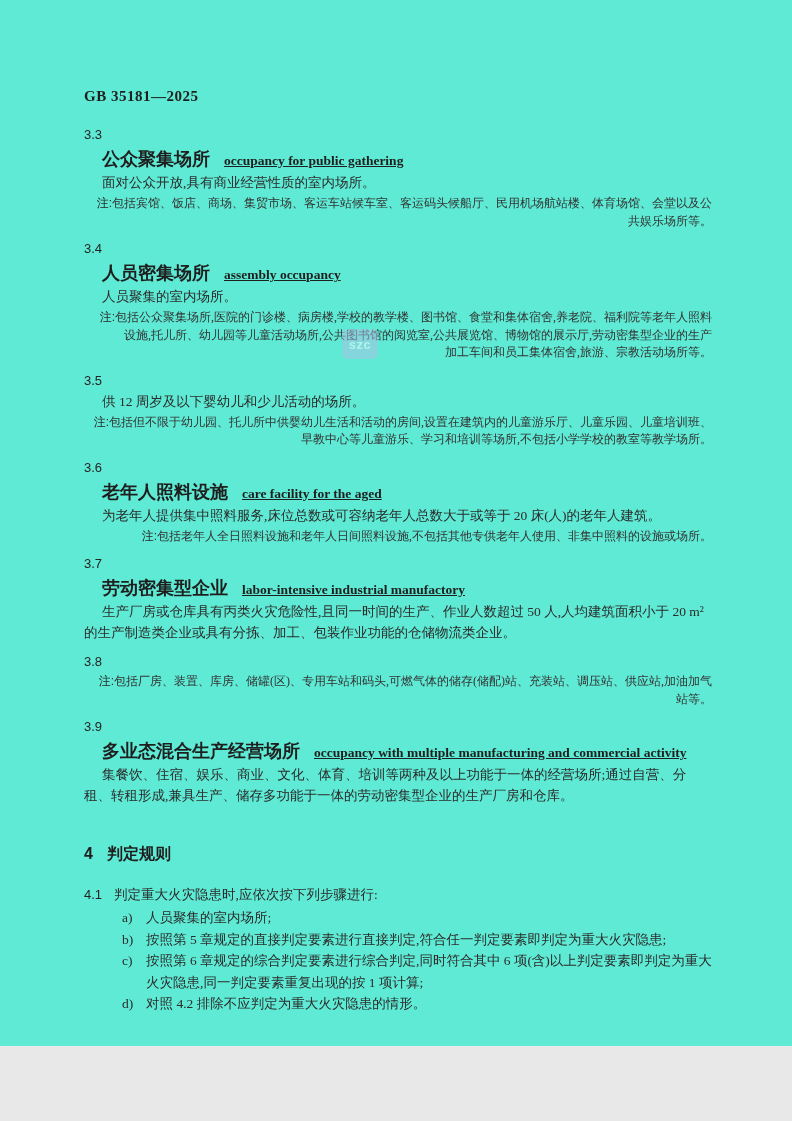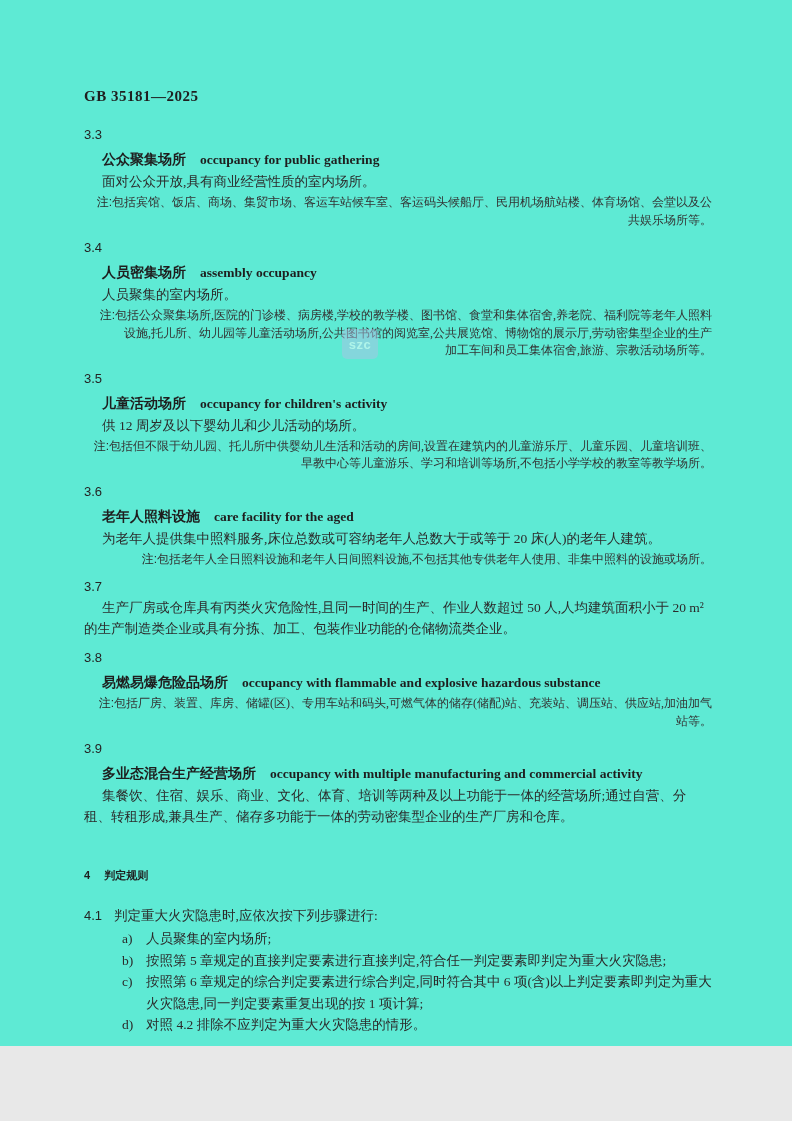--- a/index.html
+++ b/index.html
@@ -14,40 +14,40 @@
     font-size:15px;font-weight:700;letter-spacing:.5px;color:#1f1f1f;
   }
   .terms{margin-top:20px;}
   .term-number{
     font-family:"Liberation Sans","DejaVu Sans",sans-serif;
     font-size:13px;color:#242424;margin-top:9px;line-height:19px;
   }
   .term-title{margin-left:18px;margin-top:5px;line-height:20px;}
   .term-title .zh{
     font-family:Liberation Sans, sans-serif;
-    font-weight:700;font-size:14px;color:#1e1e1e;
+    font-weight:700;font-size:18px;color:#1e1e1e;
   }
   .term-title .en{
     font-family:"Liberation Serif","DejaVu Serif",serif;
-    font-weight:700;font-size:13.5px;color:#1e1e1e;margin-left:14px;
+    font-weight:700;font-size:13.5px;color:#1e1e1e;margin-left:14px;text-decoration:underline;
   }
   .term-def{
     font-size:13.5px;line-height:21px;text-indent:18px;margin-top:1px;color:#2b2b2b;
   }
   .note{
     font-size:12px;line-height:17.5px;margin-top:2px;color:#333;
     padding-left:30px;text-indent:-22px;text-align:right;
   }
   .note-label{
     font-family:"Liberation Sans","DejaVu Sans",sans-serif;color:#2a2a2a;
   }
   .section4-title{
     margin-top:38px;
     font-family:"Liberation Sans","DejaVu Sans",sans-serif;
-    font-weight:700;font-size:11px;color:#1e1e1e;line-height:20px;
+    font-weight:700;font-size:16px;color:#1e1e1e;line-height:20px;
   }
   .section4-title .sec-no{margin-right:14px;}
   .clause{margin-top:20px;}
   .clause-head{font-size:13.5px;line-height:21px;}
   .clause-no{
     font-family:"Liberation Sans","DejaVu Sans",sans-serif;
     font-size:13px;color:#242424;margin-right:12px;
   }
   .clause-items{margin-top:2px;}
   .clause-item{display:flex;margin-left:38px;font-size:13.5px;line-height:21.5px;}
@@ -86,46 +86,43 @@
       <div class="term-number">3.4</div>
       <div class="term-title">
         <span class="zh">人员密集场所</span><span class="en">assembly occupancy</span>
       </div>
       <div class="term-def">人员聚集的室内场所。</div>
       <div class="note"><span class="note-label">注:</span><span>包括公众聚集场所,医院的门诊楼、病房楼,学校的教学楼、图书馆、食堂和集体宿舍,养老院、福利院等老年人照料设施,托儿所、幼儿园等儿童活动场所,公共图书馆的阅览室,公共展览馆、博物馆的展示厅,劳动密集型企业的生产加工车间和员工集体宿舍,旅游、宗教活动场所等。</span></div>
     </div>
 
     <div class="term">
       <div class="term-number">3.5</div>
-      <div class="term-title">
-        <span class="zh">儿童活动场所</span><span class="en">occupancy for children's activity</span>
-      </div>
       <div class="term-def">供 12 周岁及以下婴幼儿和少儿活动的场所。</div>
       <div class="note"><span class="note-label">注:</span><span>包括但不限于幼儿园、托儿所中供婴幼儿生活和活动的房间,设置在建筑内的儿童游乐厅、儿童乐园、儿童培训班、早教中心等儿童游乐、学习和培训等场所,不包括小学学校的教室等教学场所。</span></div>
     </div>
 
     <div class="term">
       <div class="term-number">3.6</div>
       <div class="term-title">
         <span class="zh">老年人照料设施</span><span class="en">care facility for the aged</span>
       </div>
       <div class="term-def">为老年人提供集中照料服务,床位总数或可容纳老年人总数大于或等于 20 床(人)的老年人建筑。</div>
       <div class="note"><span class="note-label">注:</span><span>包括老年人全日照料设施和老年人日间照料设施,不包括其他专供老年人使用、非集中照料的设施或场所。</span></div>
     </div>
 
     <div class="term">
       <div class="term-number">3.7</div>
+      <div class="term-title">
+        <span class="zh">劳动密集型企业</span><span class="en">labor-intensive industrial manufactory</span>
+      </div>
       <div class="term-def">生产厂房或仓库具有丙类火灾危险性,且同一时间的生产、作业人数超过 50 人,人均建筑面积小于 20 m²的生产制造类企业或具有分拣、加工、包装作业功能的仓储物流类企业。</div>
     </div>
 
     <div class="term">
       <div class="term-number">3.8</div>
-      <div class="term-title">
-        <span class="zh">易燃易爆危险品场所</span><span class="en">occupancy with flammable and explosive hazardous substance</span>
-      </div>
       <div class="note"><span class="note-label">注:</span><span>包括厂房、装置、库房、储罐(区)、专用车站和码头,可燃气体的储存(储配)站、充装站、调压站、供应站,加油加气站等。</span></div>
     </div>
 
     <div class="term">
       <div class="term-number">3.9</div>
       <div class="term-title">
         <span class="zh">多业态混合生产经营场所</span><span class="en">occupancy with multiple manufacturing and commercial activity</span>
       </div>
       <div class="term-def">集餐饮、住宿、娱乐、商业、文化、体育、培训等两种及以上功能于一体的经营场所;通过自营、分租、转租形成,兼具生产、储存多功能于一体的劳动密集型企业的生产厂房和仓库。</div>
     </div>

